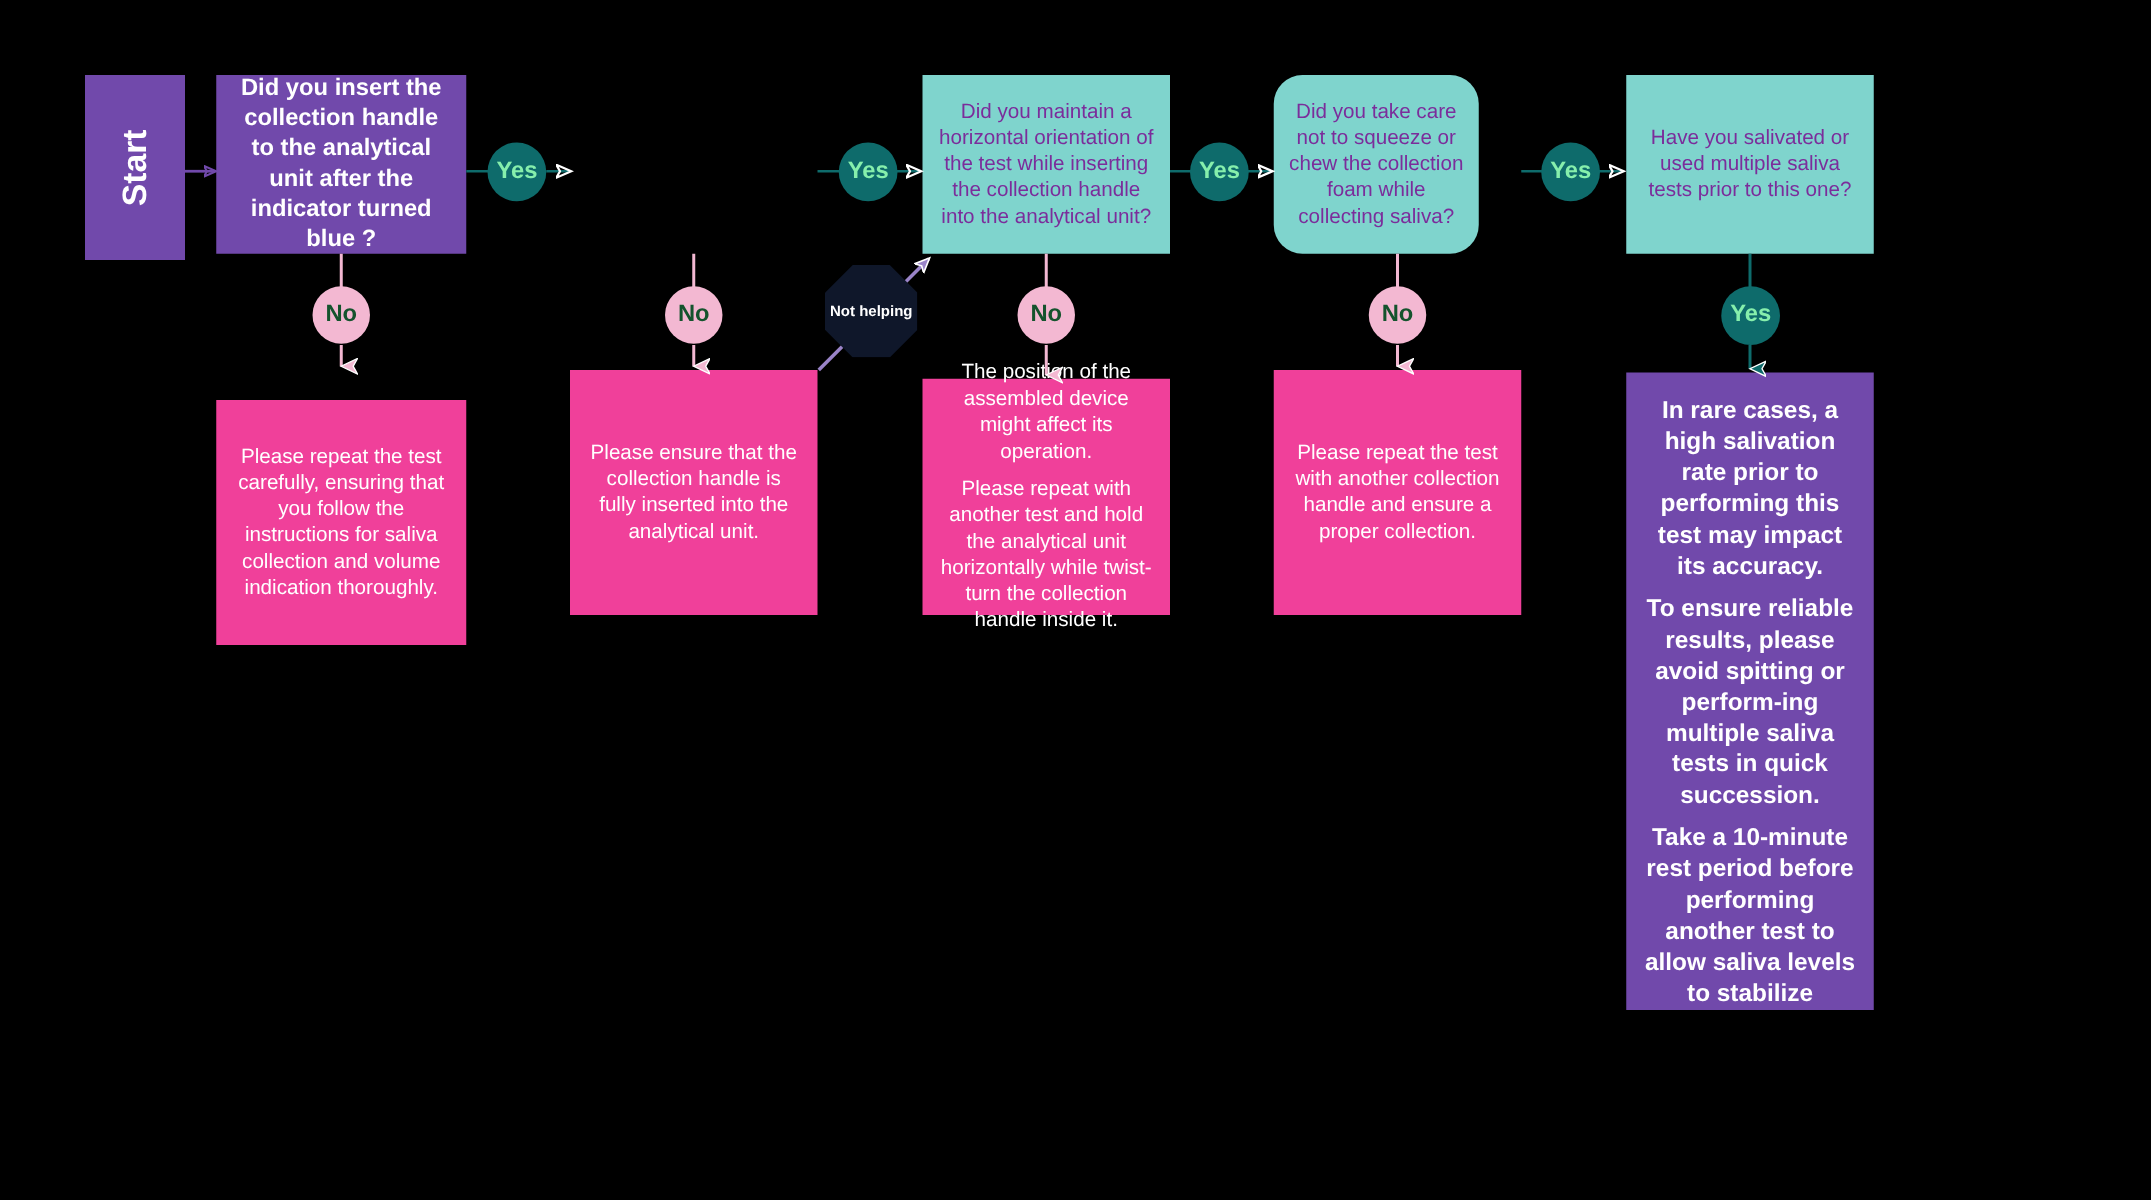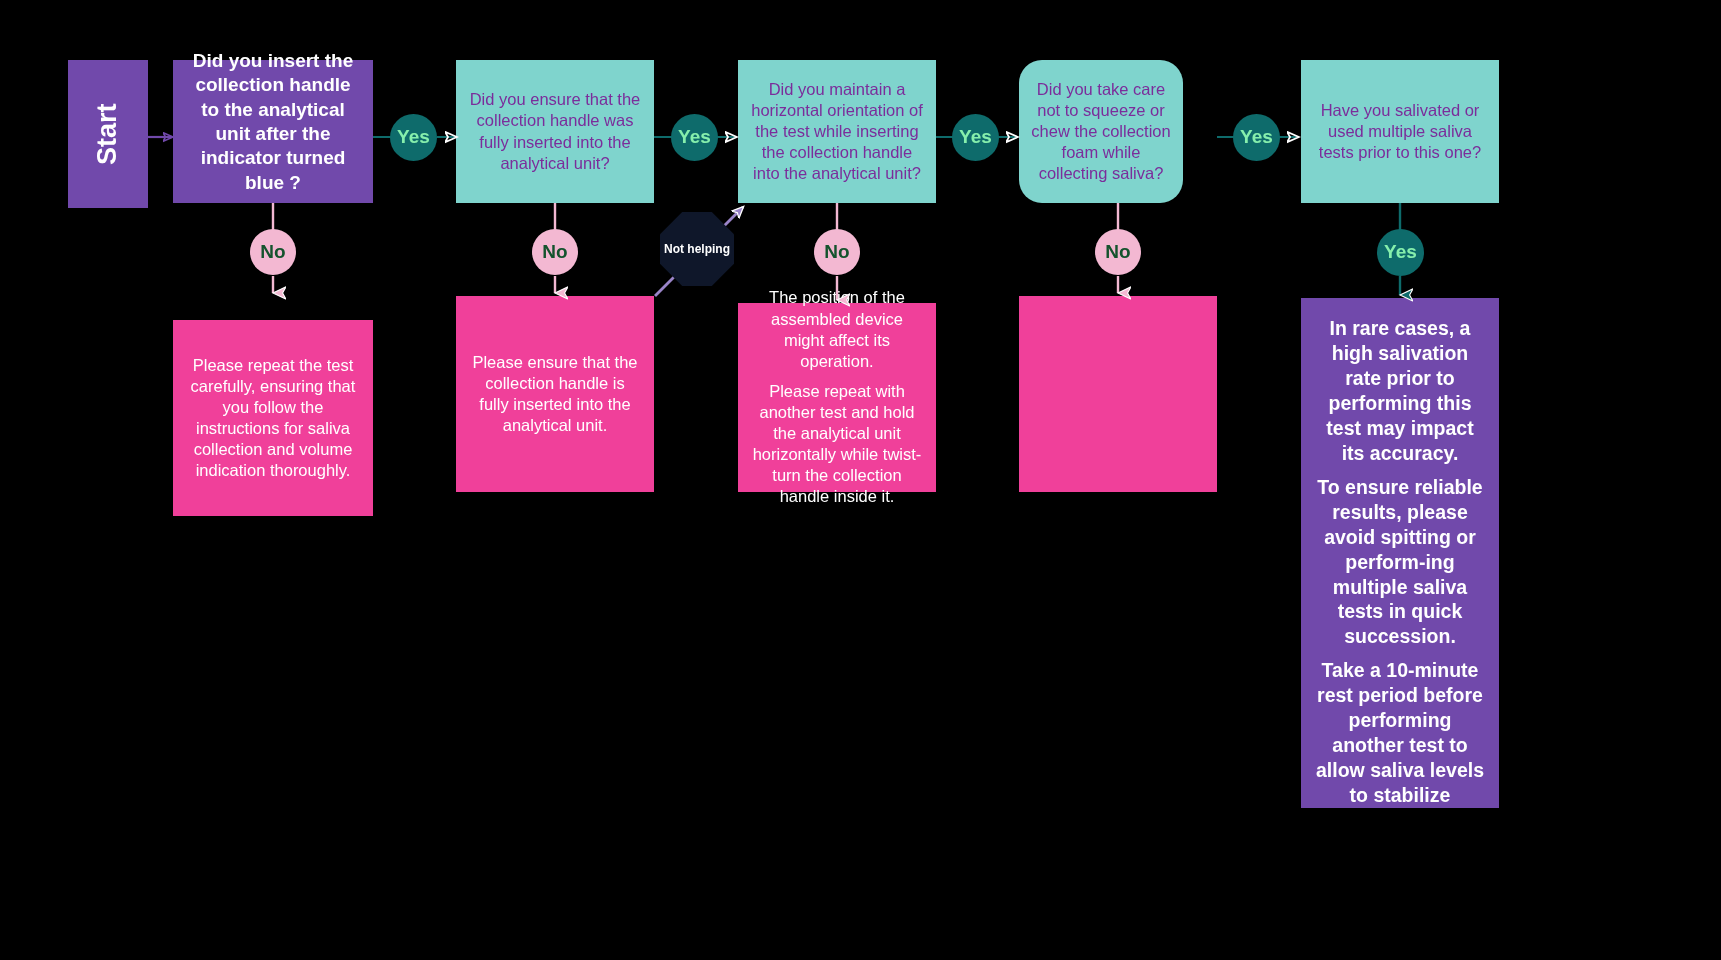--- a/index.html
+++ b/index.html
@@ -31,21 +31,20 @@
     text-align: center;
     color: #ffffff;
     line-height: 1.28;
   }
   .q-purple {
     background: #7149ab;
     color: #ffffff;
     font-weight: bold;
     font-size: 19px;
     padding: 8px 12px;
-    justify-content: flex-end;
   }
   .q-teal {
     background: #7fd4cd;
     color: #7b2d9b;
     font-size: 16.5px;
     padding: 8px 12px;
   }
   .a-pink {
     background: #f0409a;
     color: #ffffff;
@@ -178,23 +177,20 @@
   </svg>
 
   <div class="node start-box" style="left:68px; top:60px; width:80px; height:148px;">
     <span class="start-label">Start</span>
   </div>
 
   <div class="node q-purple" style="left:173px; top:60px; width:200px; height:143px;">
     <span>Did you insert the collection handle to the analytical unit after the indicator turned blue ?</span>
   </div>
 
-  <div class="node q-teal" style="left:456px; top:60px; width:198px; height:143px;">
-    <span>Did you ensure that the collection handle was fully inserted into the analytical unit?</span>
-  </div>
 
   <div class="node q-teal" style="left:738px; top:60px; width:198px; height:143px;">
     <span>Did you maintain a horizontal orientation of the test while inserting the collection handle into the analytical unit?</span>
   </div>
 
   <div class="node q-teal" style="left:1019px; top:60px; width:164px; height:143px;border-radius:23px;">
     <span>Did you take care not to squeeze or chew the collection foam while collecting saliva?</span>
   </div>
 
   <div class="node q-teal" style="left:1301px; top:60px; width:198px; height:143px;">
@@ -248,20 +244,21 @@
 
   <div class="node a-pink" style="left:738px; top:303px; width:198px; height:189px;">
     <div>
       <p>The position of the assembled device might affect its operation.</p>
       <p>Please repeat with another test and hold the analytical unit horizontally while twist-turn the collection handle inside it.</p>
     </div>
   </div>
 
   <div class="node a-pink" style="left:1019px; top:296px; width:198px; height:196px;">
     <div>
+      <p>Please repeat the test with another collection handle and ensure a proper collection.</p>
     </div>
   </div>
 
   <div class="node a-purple" style="left:1301px; top:298px; width:198px; height:510px; justify-content:flex-start; padding-top:18px;align-items:center;">
     <div>
       <p>In rare cases, a high salivation rate prior to performing this test may impact its accuracy.</p>
       <p>To ensure reliable results, please avoid spitting or perform-ing multiple saliva tests in quick succession.</p>
       <p>Take a 10-minute rest period before performing another test to allow saliva levels to stabilize</p>
     </div>
   </div>

